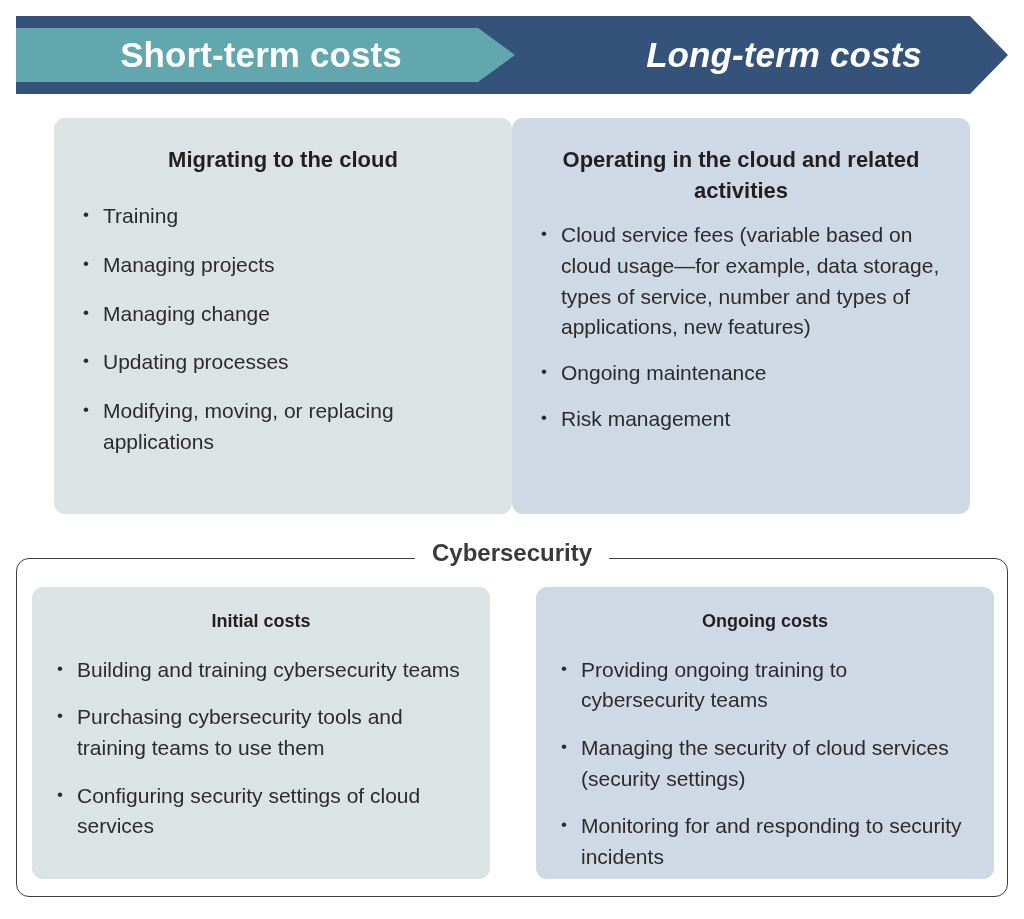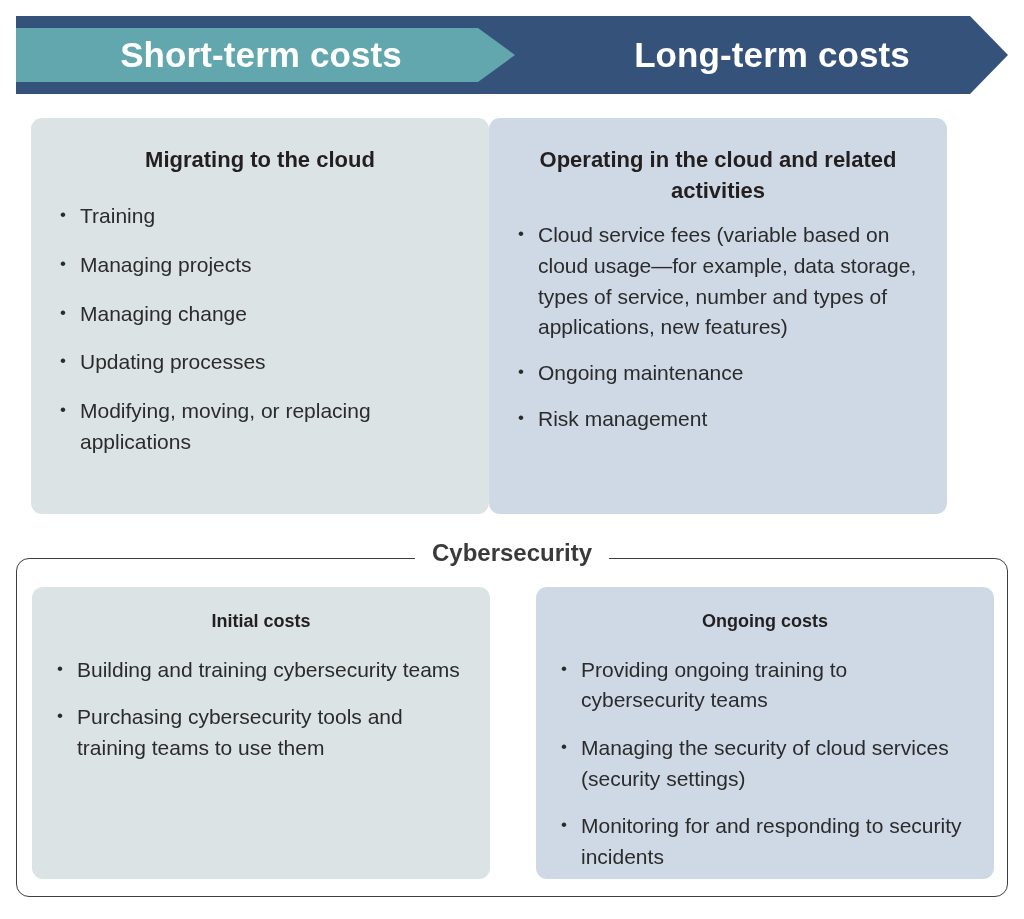--- a/index.html
+++ b/index.html
@@ -47,33 +47,34 @@
     font-size: 35px;
     font-weight: bold;
     letter-spacing: 0.1px;
     white-space: nowrap;
   }
   .banner-label.short {
     left: 16px;
     width: 490px;
   }
   .banner-label.long {
-    left: 532px;
+    left: 544px;
     width: 480px;
+    font-style: italic;
   }
 
   
   .top-row {
     position: absolute;
     left: 31px;
     top: 118px;
     width: 962px;
     height: 396px;
     display: flex;
-    justify-content: flex-start;
+    justify-content: center;
   }
   .card {
     border-radius: 11px;
     box-sizing: border-box;
     padding: 26px 22px 20px 22px;
   }
   .card.teal-bg { background: #dce3e4; }
   .card.blue-bg { background: #ced9e5; }
 
   .top-row .card {
@@ -209,20 +210,21 @@
   <div class="cyber-group" style="border-color: rgb(61, 61, 61);">
     <div class="cyber-legend">Cybersecurity</div>
 
     <div class="cyber-row">
 
       <div class="card teal-bg" style="background: rgb(220, 227, 228);">
         <div class="card-title">Initial costs</div>
         <ul class="bullets">
           <li>Building and training cybersecurity teams</li>
           <li>Purchasing cybersecurity tools and training teams to use them</li>
+          <li>Configuring security settings of cloud services</li>
         </ul>
       </div>
 
       <div class="card blue-bg" style="background: rgb(206, 217, 229);">
         <div class="card-title">Ongoing costs</div>
         <ul class="bullets">
           <li>Providing ongoing training to cybersecurity teams</li>
           <li>Managing the security of cloud services (security settings)</li>
           <li>Monitoring for and responding to security incidents</li>
         </ul>

